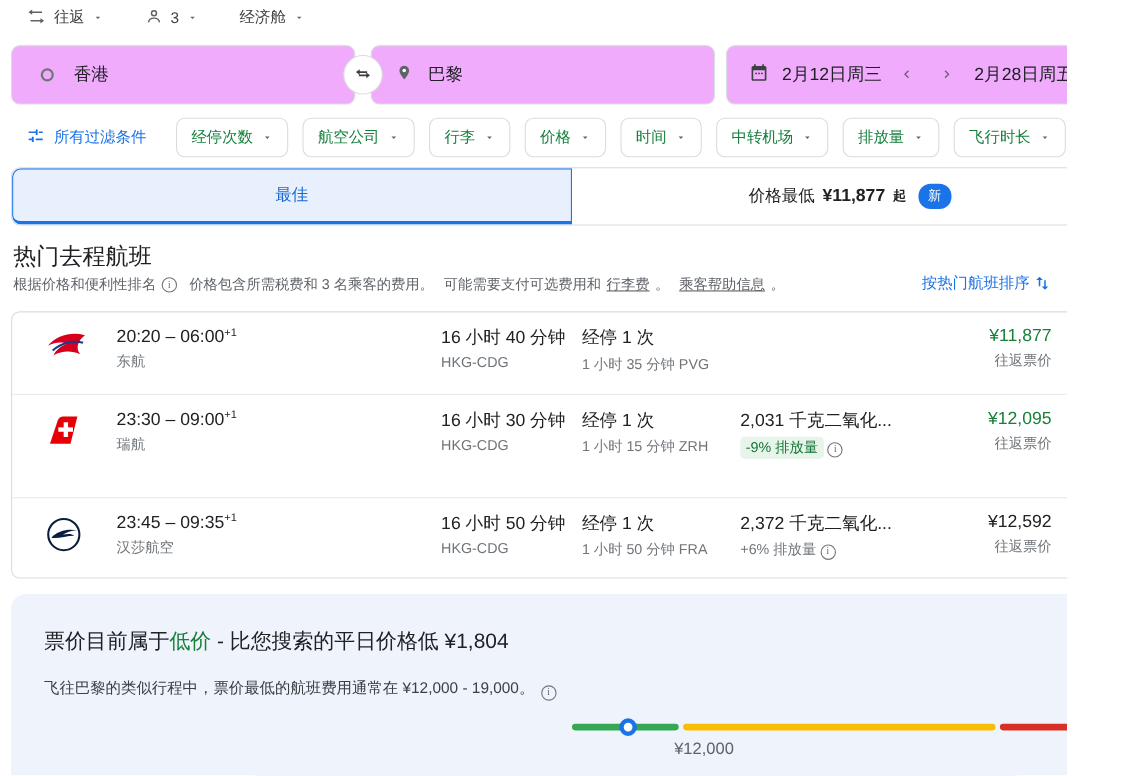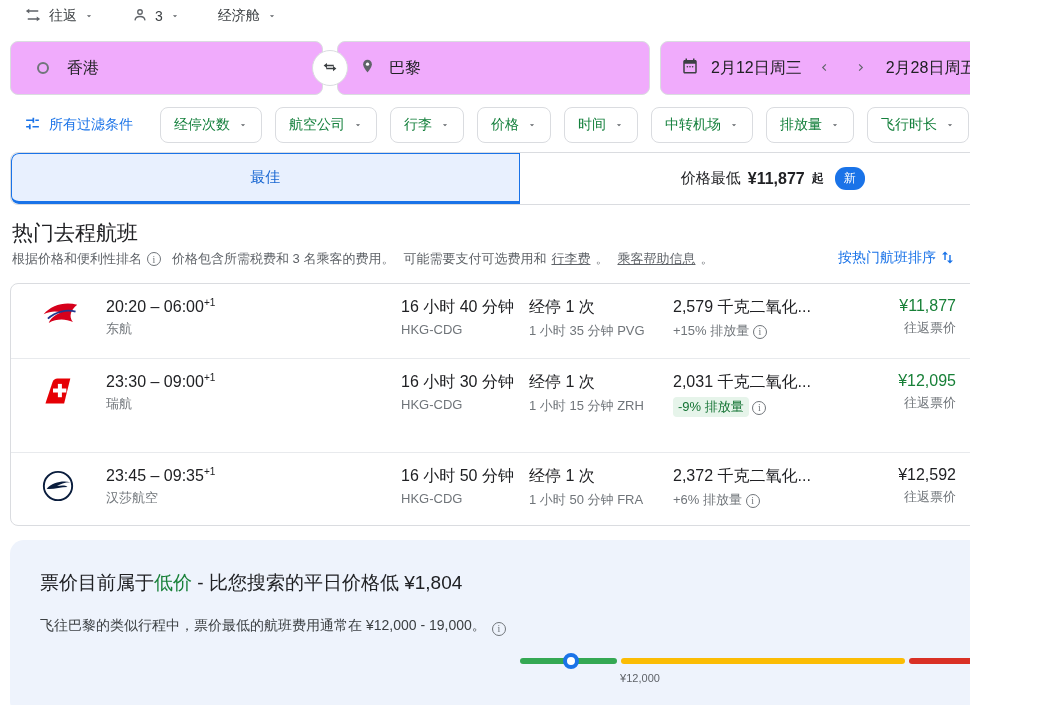--- a/index.html
+++ b/index.html
@@ -95,21 +95,21 @@
   .price-tooltip{position:absolute;left:36px;top:9px;background:var(--tooltip-bg);color:var(--tab-blue);
                  font-size:14px;font-weight:500;padding:5px 14px;border-radius:13px;white-space:nowrap;}
   .price-tooltip::after{content:"";position:absolute;left:18px;bottom:-6px;width:0;height:0;
                  border-left:7px solid transparent;border-right:7px solid transparent;border-top:7px solid var(--tooltip-bg);}
   .track{position:absolute;top:50px;height:6px;border-radius:3px;}
   .track-green{left:0;width:97px;background:var(--slider-green);}
   .track-yellow{left:101px;width:284px;background:var(--slider-yellow);}
   .track-red{left:389px;width:101px;background:var(--slider-red);}
   .marker{position:absolute;left:43px;top:45px;width:16px;height:16px;background:#fff;
           border:4px solid var(--accent-blue);border-radius:50%;}
-  .range-label{position:absolute;top:64px;font-size:11px;color:var(--text-secondary);width:100px;text-align:center;}
+  .range-label{position:absolute;top:64px;font-size:15px;color:var(--text-secondary);width:100px;text-align:center;}
   .label-low{left:70px;}
   .label-high{left:319px;margin-top:48px;}
 </style>
 </head>
 <body>
 
 <div class="canvas">
 
   <div class="abs topbar">
     <div class="topbar-item">
@@ -307,24 +307,20 @@
         <div class="sub-line">东航</div>
       </div>
       <div class="col col-duration">
         <div class="main-line">16 小时 40 分钟</div>
         <div class="sub-line">HKG-CDG</div>
       </div>
       <div class="col col-stops">
         <div class="main-line">经停 1 次</div>
         <div class="sub-line">1 小时 35 分钟 PVG</div>
       </div>
-      <div class="col col-emissions">
-        <div class="main-line">2,579 千克二氧化...</div>
-        <div class="sub-line"><span>+15% 排放量</span> <span class="info-i"></span></div>
-      </div>
       <div class="col-price abs">
         <div class="price-val">¥11,877</div>
         <div class="sub-line">往返票价</div>
       </div>
       <span class="row-chevron">
         <svg width="24" height="24" viewBox="0 0 24 24">
             <path fill="none" stroke="#5f6368" stroke-width="2" d="M7 10l5 5 5-5"></path>
           </svg>
       </span>
     </div>

